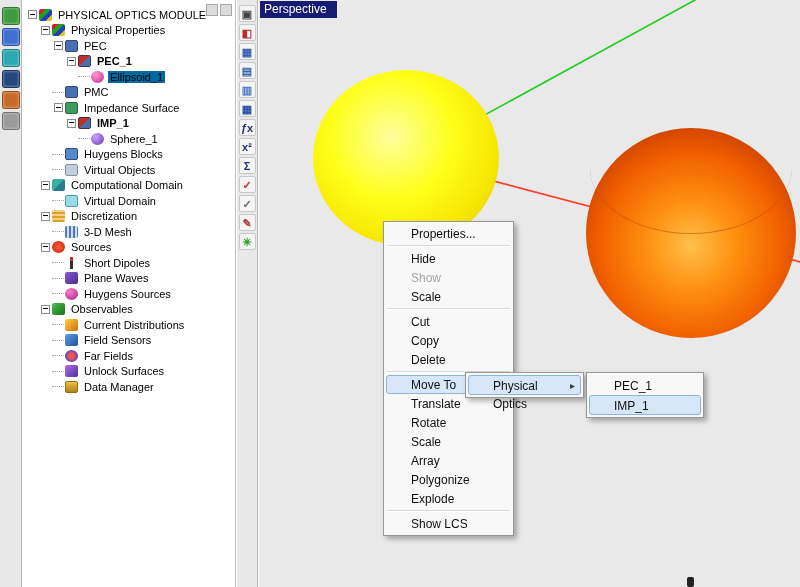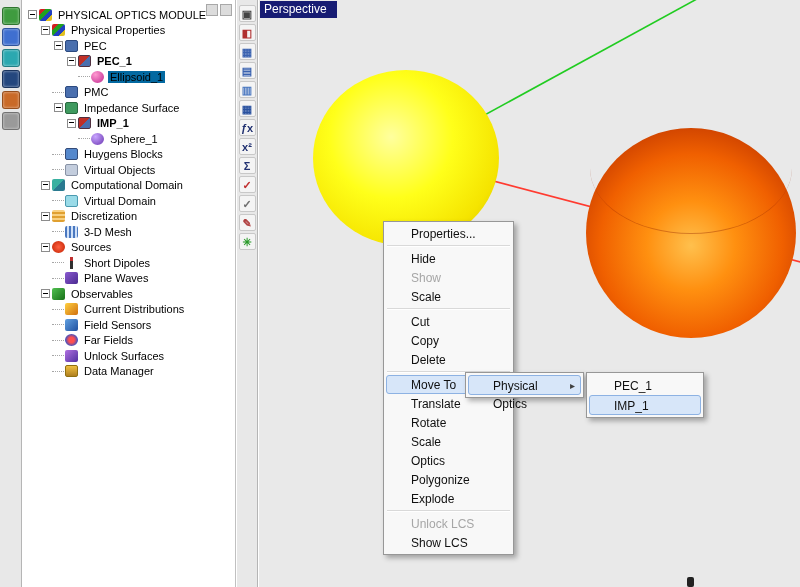--- a/index.html
+++ b/index.html
@@ -217,20 +217,26 @@
           <span class="tree-icon dipole-icon"></span>
           <span class="tree-label">Short Dipoles</span>
         </div>
         <div class="tree-row">
           <span class="indent" style="width: 26px;"></span>
           <span class="stub"></span>
           <span class="tree-icon plane-wave-icon"></span>
           <span class="tree-label">Plane Waves</span>
         </div>
         <div class="tree-row">
+          <span class="indent" style="width: 26px;"></span>
+          <span class="stub"></span>
+          <span class="tree-icon huygens-source-icon"></span>
+          <span class="tree-label">Huygens Sources</span>
+        </div>
+        <div class="tree-row">
           <span class="indent" style="width: 13px;"></span>
           <span class="exp-cell">
             <span class="expander"></span>
           </span>
           <span class="tree-icon observables-icon"></span>
           <span class="tree-label">Observables</span>
         </div>
         <div class="tree-row">
           <span class="indent" style="width: 26px;"></span>
           <span class="stub"></span>
@@ -301,25 +307,24 @@
       <div class="menu-item"><span class="menu-label">Scale</span></div>
       <div class="menu-sep"></div>
       <div class="menu-item"><span class="menu-label">Cut</span></div>
       <div class="menu-item"><span class="menu-label">Copy</span></div>
       <div class="menu-item"><span class="menu-label">Delete</span></div>
       <div class="menu-sep"></div>
       <div class="menu-item open"><span class="menu-label">Move To</span><span class="submenu-arrow">▸</span></div>
       <div class="menu-item"><span class="menu-label">Translate</span></div>
       <div class="menu-item"><span class="menu-label">Rotate</span></div>
       <div class="menu-item"><span class="menu-label">Scale</span></div>
-      <div class="menu-item"><span class="menu-label">Optics</span></div>
+      <div class="menu-item"><span class="menu-label">Array</span></div>
       <div class="menu-item"><span class="menu-label">Polygonize</span></div>
       <div class="menu-item"><span class="menu-label">Explode</span></div>
       <div class="menu-sep"></div>
-      <div class="menu-item disabled"><span class="menu-label">Unlock LCS</span></div>
       <div class="menu-item"><span class="menu-label">Show LCS</span></div>
     </div>
   <div id="submenu-move-to" class="menu">
       <div class="menu-item open"><span class="menu-label">Physical Optics</span><span class="submenu-arrow">▸</span></div>
     </div>
   <div id="submenu-physical-optics" class="menu">
       <div class="menu-item"><span class="menu-label">PEC_1</span></div>
       <div class="menu-item open"><span class="menu-label">IMP_1</span></div>
     </div>
 

